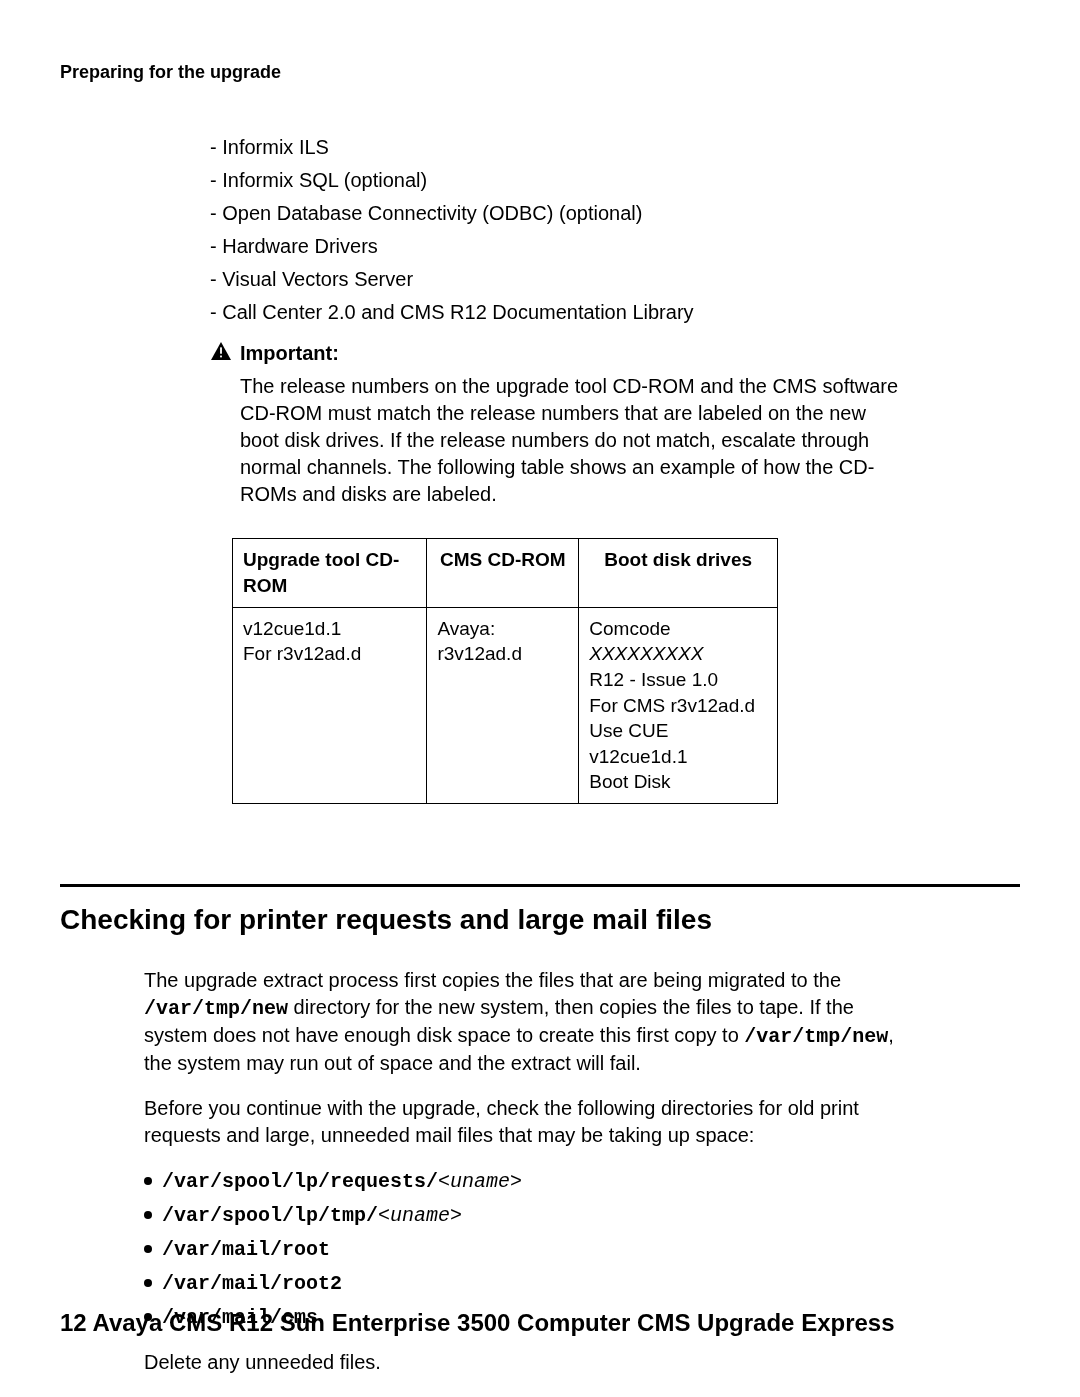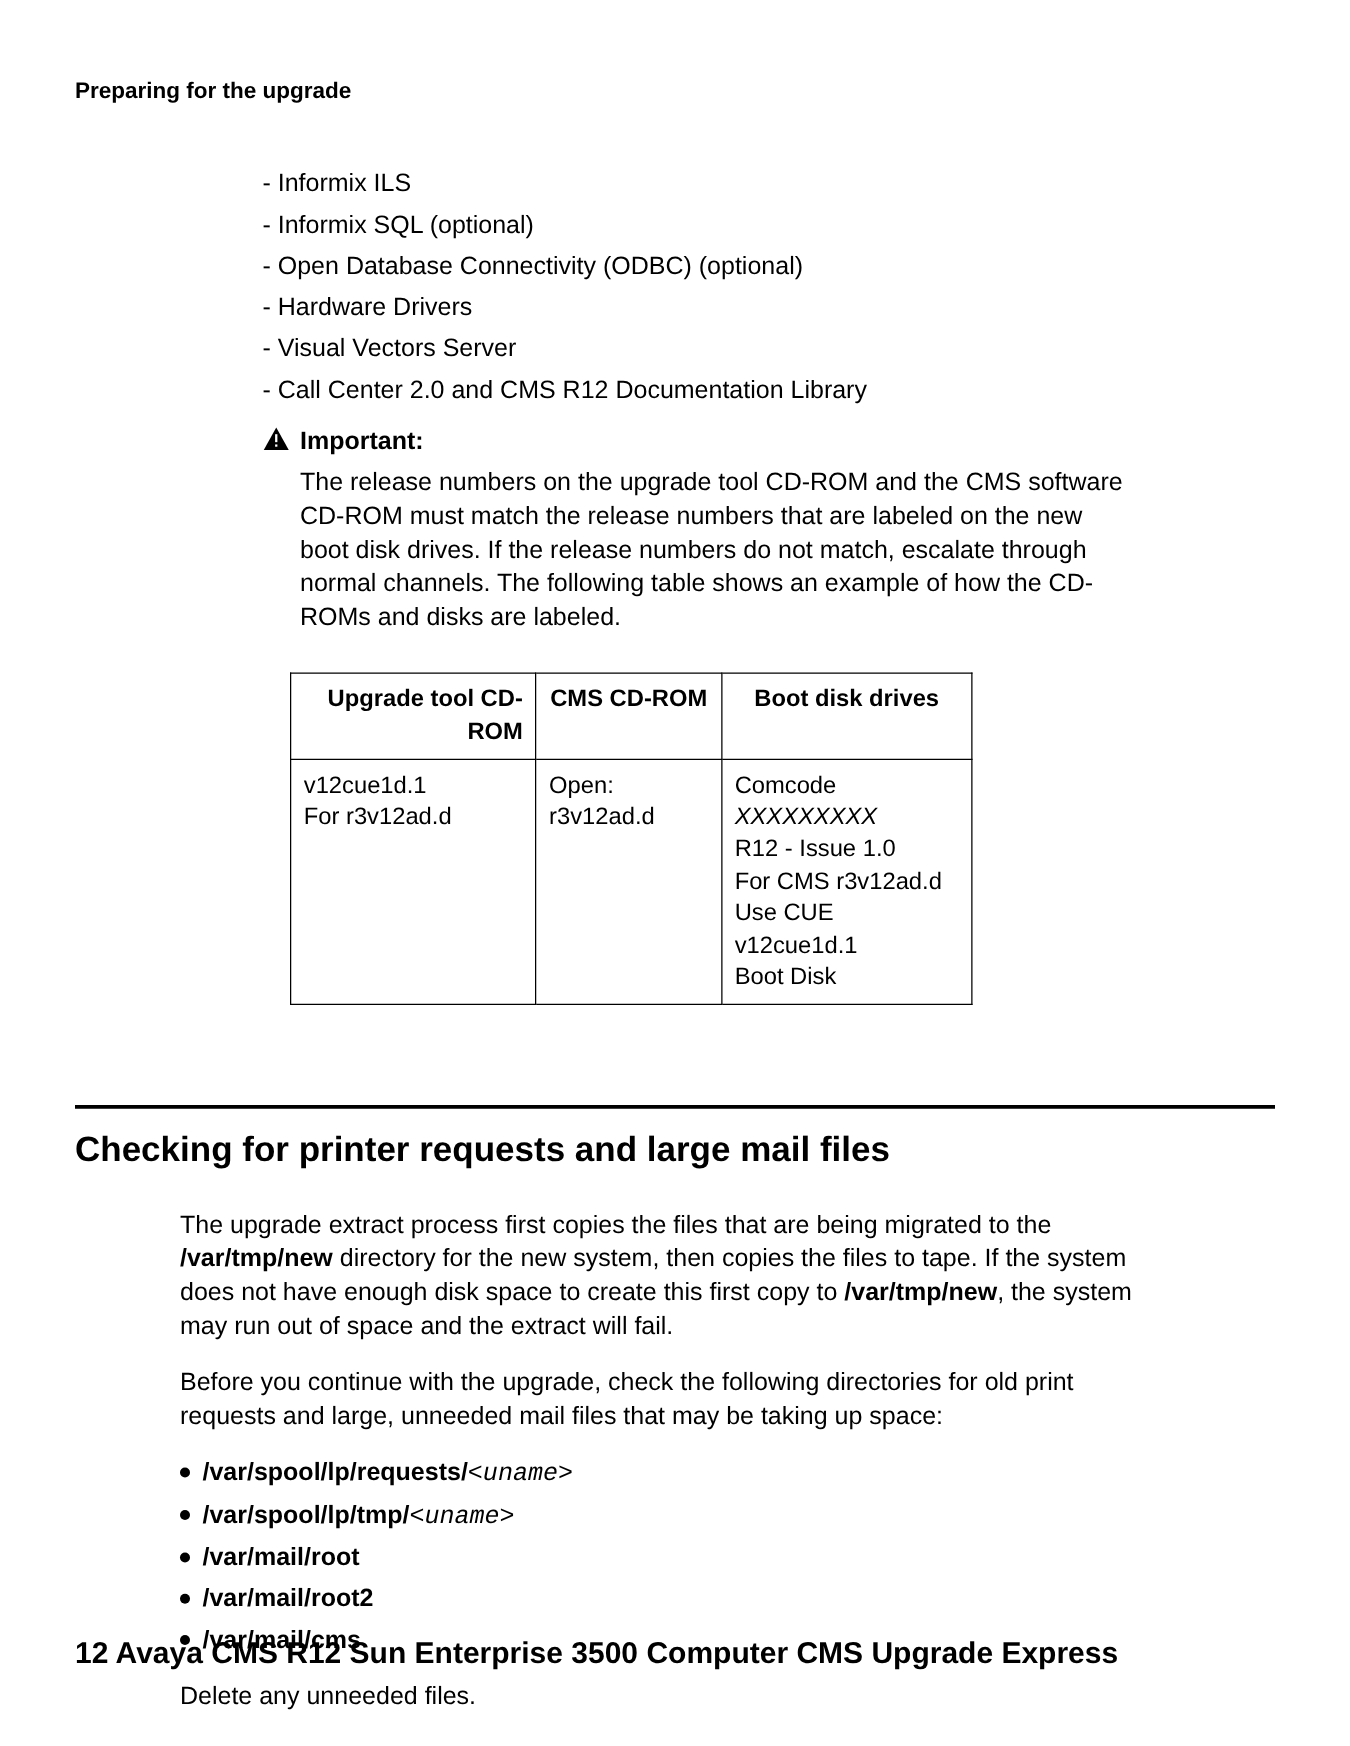--- a/index.html
+++ b/index.html
@@ -44,39 +44,39 @@
     width: 546px;
     font-size: 19px;
   }
   .cd-table th, .cd-table td {
     border: 1px solid #000;
     padding: 8px 10px;
     text-align: left;
     vertical-align: top;
   }
   .cd-table th { font-weight: bold; text-align: center; }
-  .cd-table th:first-child { text-align: right; }
+  .cd-table th:first-child { text-align: left; }
   .cd-table td .multi { white-space: pre-line; }
   .section-rule {
     border: none;
     border-top: 3px solid #000;
     margin: 80px 0 14px 0;
     width: 100%;
   }
   .section-heading {
     font-size: 28px;
     font-weight: bold;
     margin: 0 0 28px 0;
   }
   .content-block {
     margin-left: 84px;
     margin-right: 110px;
   }
   .para { margin: 0 0 18px 0; }
-  .mono { font-family: Liberation Sans, sans-serif; font-weight: bold; }
+  .mono { font-family: Liberation Mono, monospace; font-weight: bold; }
   .mono-italic { font-family: "Courier New", Courier, monospace; font-style: italic; font-weight: normal; }
   .italic { font-style: italic; }
   .bullet-list { list-style: none; padding: 0; margin: 0 0 18px 0; }
   .bullet-list li { margin: 6px 0; }
   .bullet-list li::before {
     content: "";
     display: inline-block;
     width: 8px; height: 8px; border-radius: 4px;
     background: #000;
     margin-right: 10px;
@@ -127,21 +127,21 @@
         <tr>
           <th>Upgrade tool CD-ROM</th>
           <th>CMS CD-ROM</th>
           <th>Boot disk drives</th>
         </tr>
       </thead>
       <tbody>
         <tr>
           <td><span class="multi">v12cue1d.1
 For r3v12ad.d</span></td>
-          <td><span class="multi">Open: r3v12ad.d</span></td>
+          <td><span class="multi">Avaya: r3v12ad.d</span></td>
           <td><span>Comcode </span><span class="italic">XXXXXXXXX</span><span class="multi">
 R12 - Issue 1.0
 For CMS r3v12ad.d
 Use CUE v12cue1d.1
 Boot Disk</span></td>
         </tr>
       </tbody>
     </table>
   </div>
 

